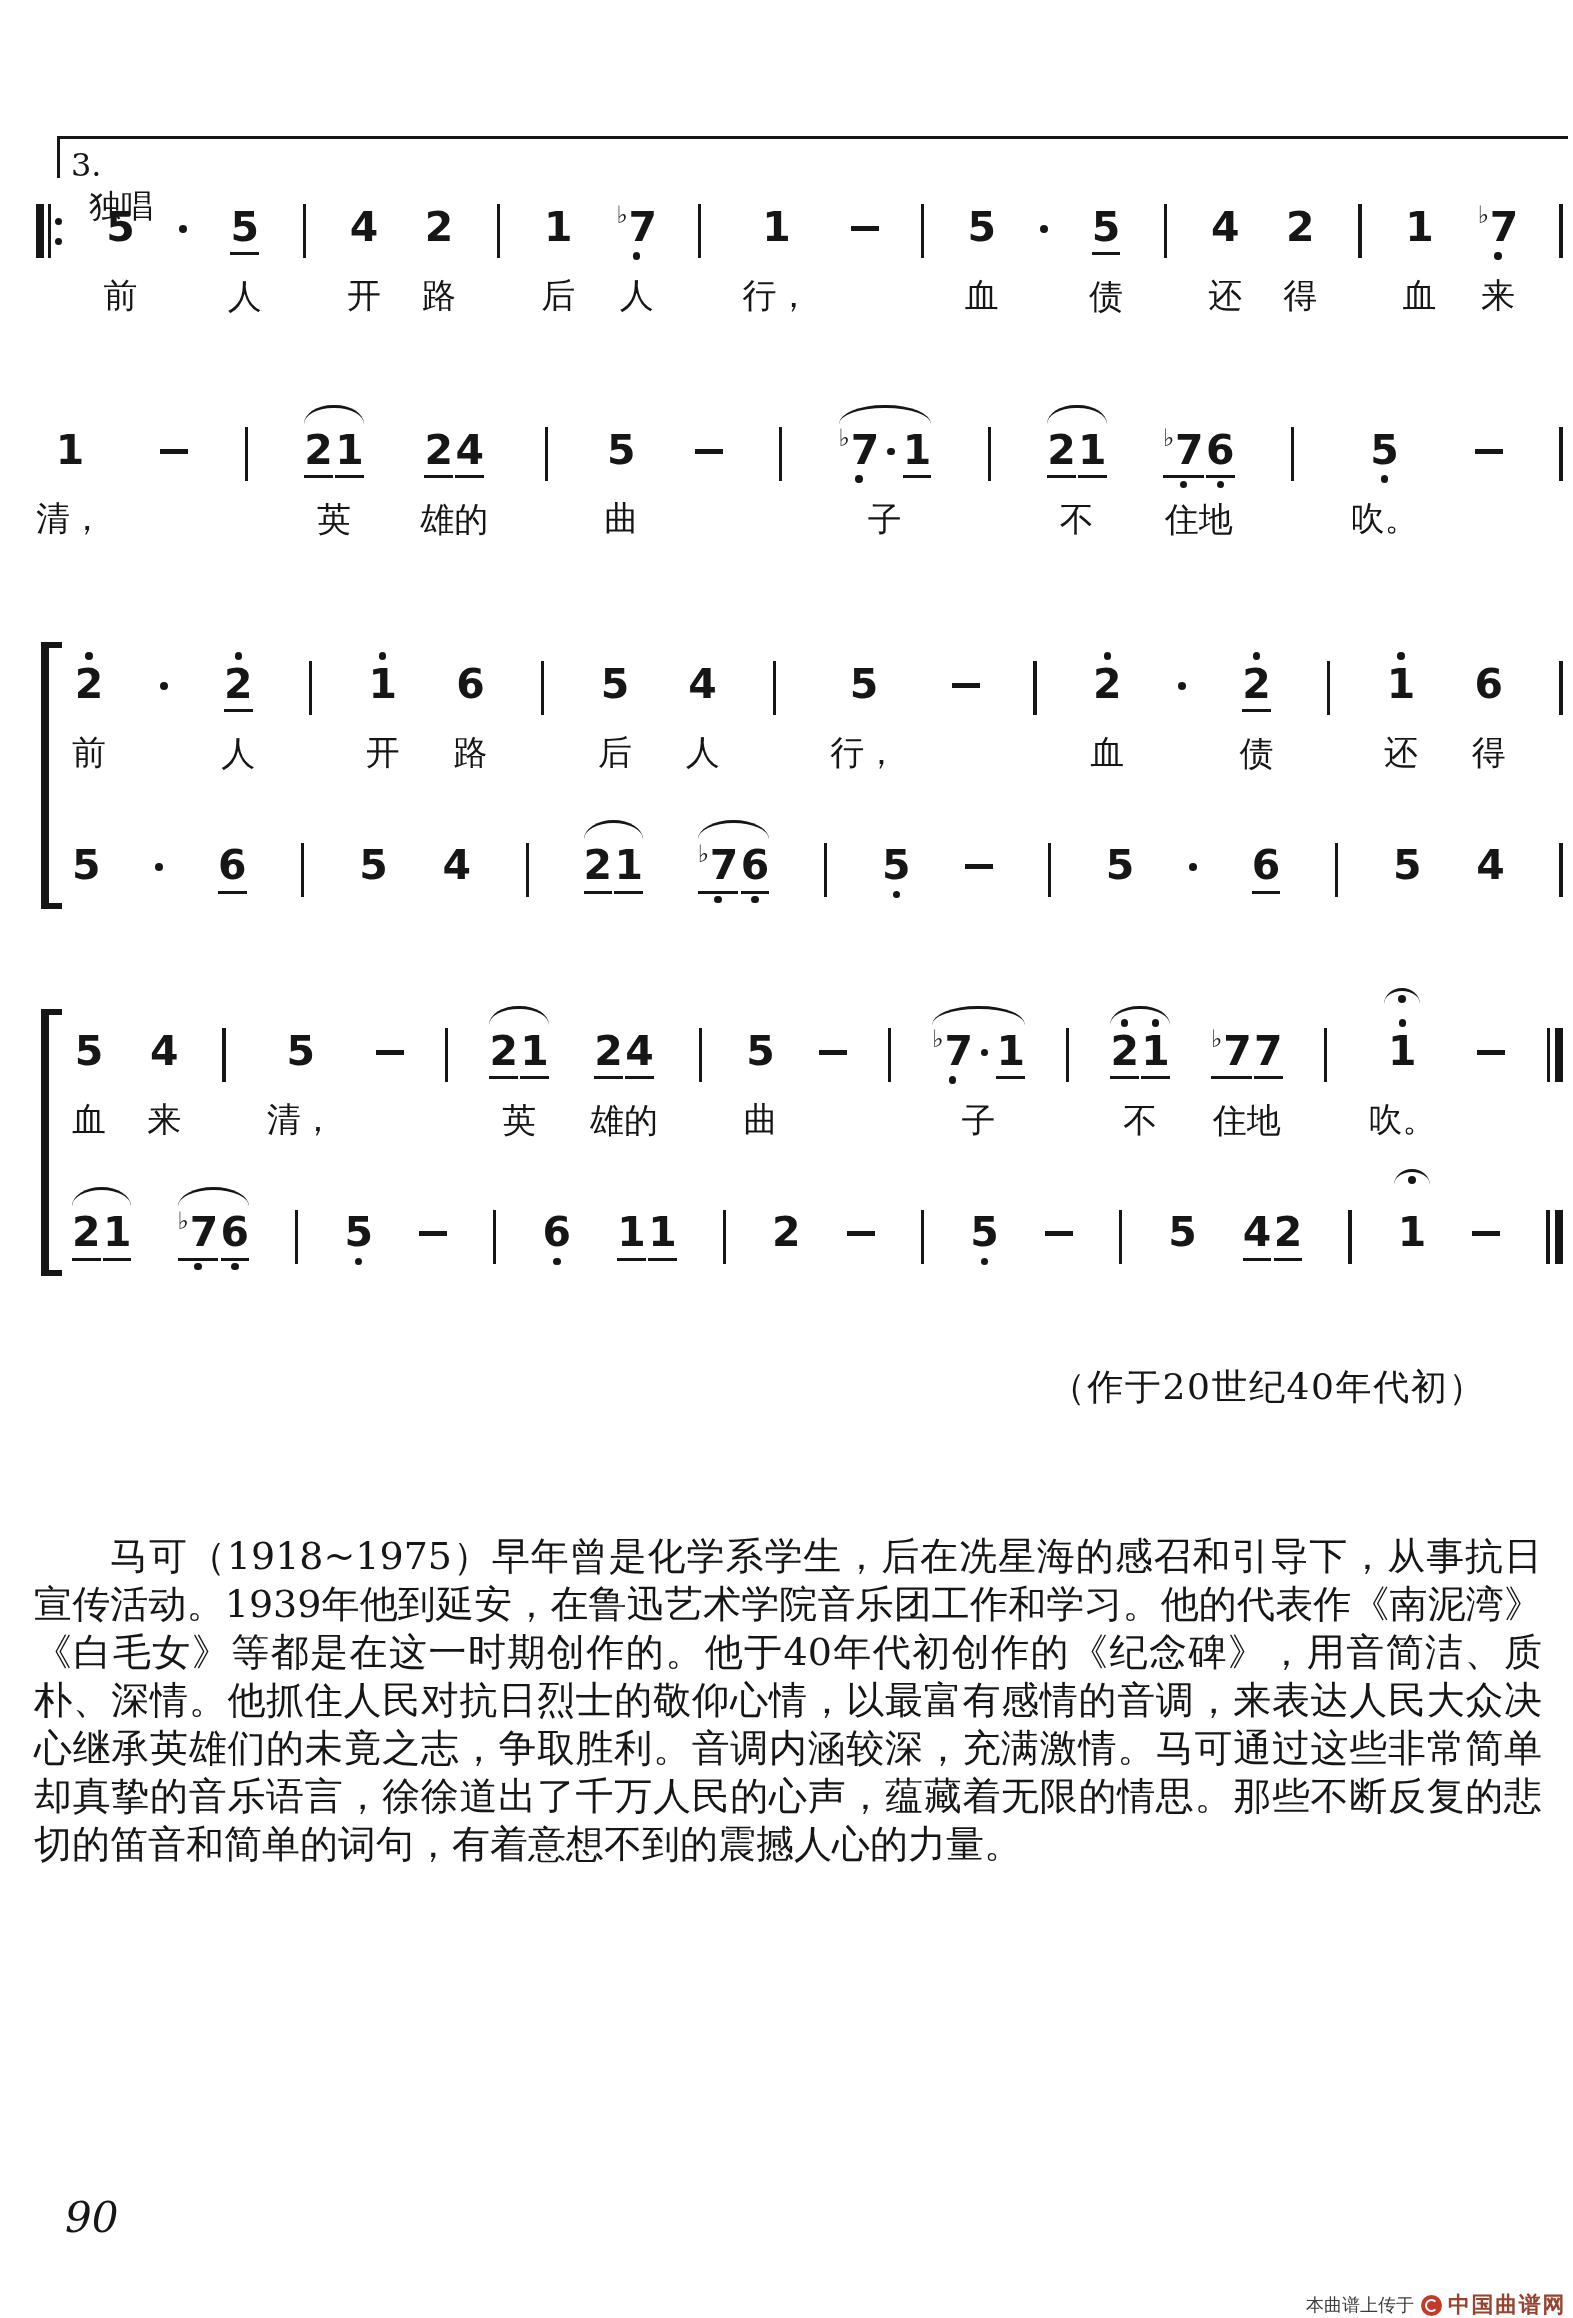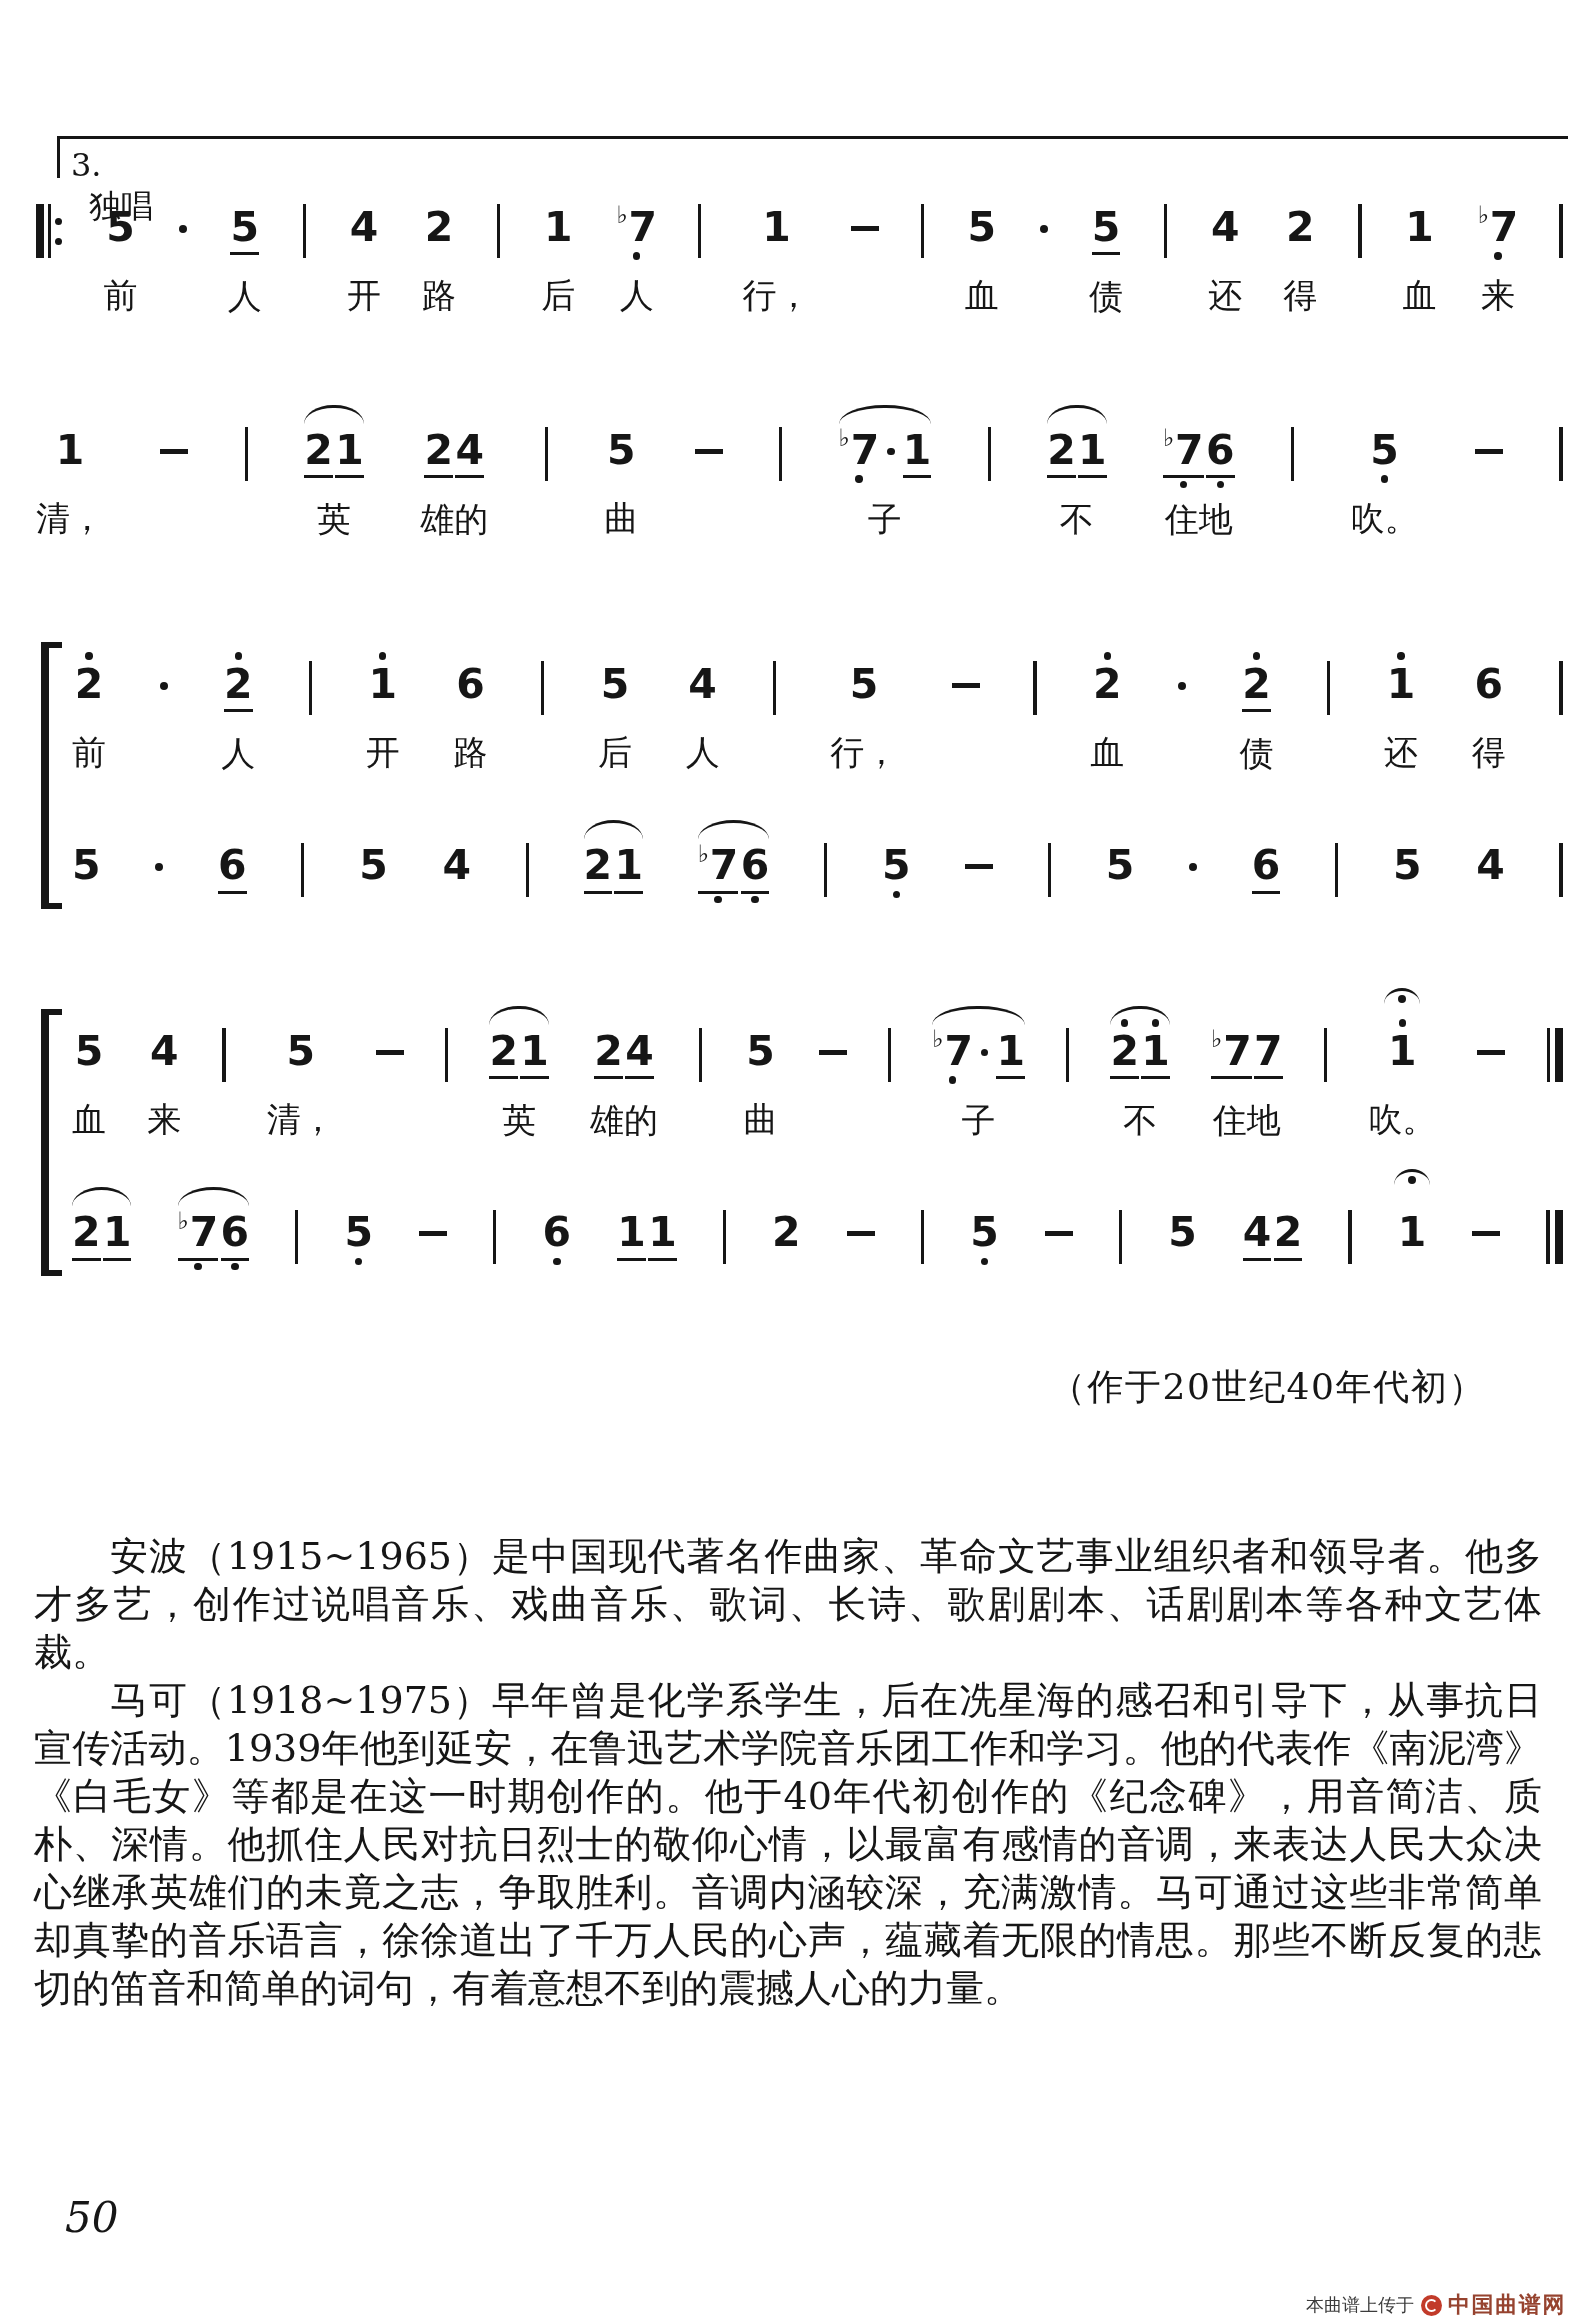--- a/index.html
+++ b/index.html
@@ -1461,24 +1461,23 @@
       <span class="tk fin">
         <span class="rb2"></span>
         <span class="rb1"></span>
       </span>
     </div>
   </section>
 
 <div class="attribution">（作于20世纪40年代初）</div>
 
 <div class="notes-text">
-  <p>安波（1915~1965）是中国现代著名作曲家、革命文艺事业组织者和领导者。他多才多艺，创作过说唱音乐、戏曲音乐、歌词、长诗、歌剧剧本、话剧剧本等各种文艺体裁。</p>
   <p>马可（1918~1975）早年曾是化学系学生，后在冼星海的感召和引导下，从事抗日宣传活动。1939年他到延安，在鲁迅艺术学院音乐团工作和学习。他的代表作《南泥湾》《白毛女》等都是在这一时期创作的。他于40年代初创作的《纪念碑》，用音简洁、质朴、深情。他抓住人民对抗日烈士的敬仰心情，以最富有感情的音调，来表达人民大众决心继承英雄们的未竟之志，争取胜利。音调内涵较深，充满激情。马可通过这些非常简单却真挚的音乐语言，徐徐道出了千万人民的心声，蕴藏着无限的情思。那些不断反复的悲切的笛音和简单的词句，有着意想不到的震撼人心的力量。</p>
 </div>
 
-<div class="pageno">50</div>
+<div class="pageno">90</div>
 
 <div class="watermark">
   <span class="wm-prefix">本曲谱上传于</span>
   <span class="wm-logo"></span>
   <span class="wm-brand">中国曲谱网</span>
 </div>
 
 
 </body></html>

